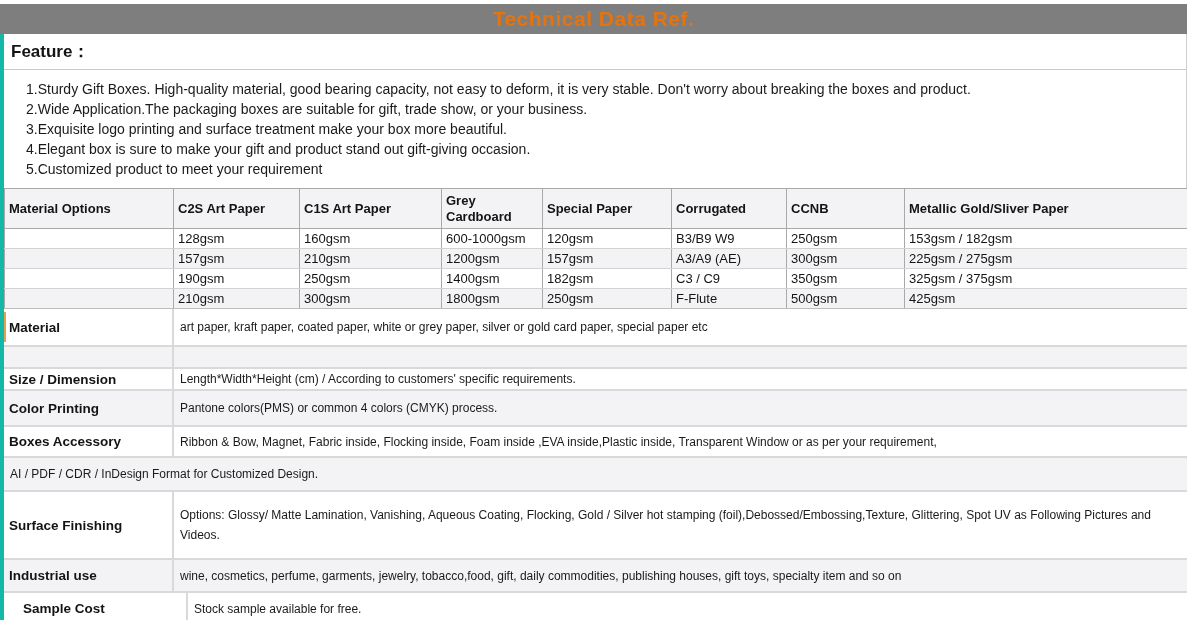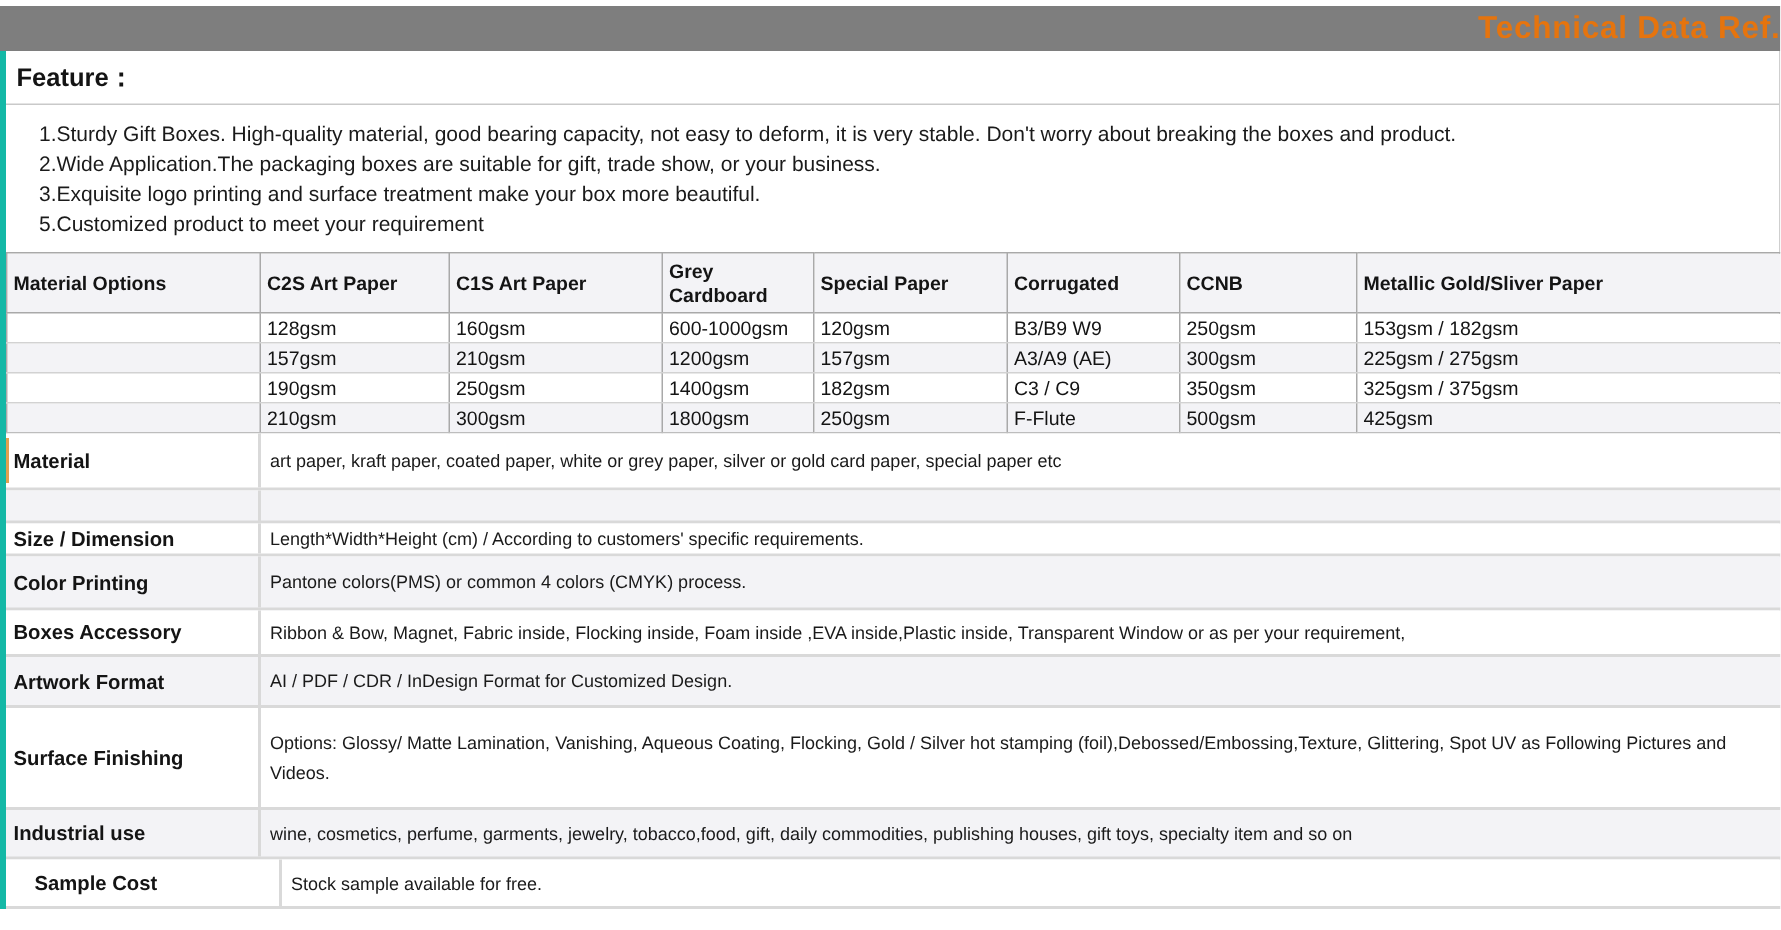--- a/index.html
+++ b/index.html
@@ -17,21 +17,21 @@
     background: #ffffff;
   }
   
   .title-bar {
     margin-top: 4px;
     width: 1187px;
     height: 30px;
     background: #7e7e7e;
     display: flex;
     align-items: center;
-    justify-content: flex-end;
+    justify-content: center;
   }
   .title-bar .title-text {
     font-size: 21px;
     font-weight: bold;
     color: #e5740e;
     letter-spacing: 0.5px;
   }
   
   .content {
     width: 1187px;
@@ -134,20 +134,21 @@
   </div>
 
   <div class="content">
 
     <div class="feature-heading">Feature：</div>
 
     <div class="feature-list">
         <div class="feature-item">1.Sturdy Gift Boxes. High-quality material, good bearing capacity, not easy to deform, it is very stable. Don't worry about breaking the boxes and product.</div>
         <div class="feature-item">2.Wide Application.The packaging boxes are suitable for gift, trade show, or your business.</div>
         <div class="feature-item">3.Exquisite logo printing and surface treatment make your box more beautiful.</div>
+        <div class="feature-item">4.Elegant box is sure to make your gift and product stand out gift-giving occasion.</div>
         <div class="feature-item">5.Customized product to meet your requirement</div>
       </div>
 
     <table class="materials">
       <colgroup>
           <col style="width: 169px;">
           <col style="width: 126px;">
           <col style="width: 142px;">
           <col style="width: 101px;">
           <col style="width: 129px;">
@@ -236,21 +237,20 @@
             <span>Pantone colors(PMS) or common 4 colors (CMYK) process.</span>
           </div>
         </div>
         <div class="spec-row" style="height: 31px;">
           <div class="spec-label">Boxes Accessory</div>
           <div class="spec-value">
             <span>Ribbon &amp; Bow, Magnet, Fabric inside, Flocking inside, Foam inside ,EVA inside,Plastic inside, Transparent Window or as per your requirement,</span>
           </div>
         </div>
         <div class="spec-row alt" style="height: 34px;">
-          <div class="spec-label">Artwork Format</div>
           <div class="spec-value">
             <span>AI / PDF / CDR / InDesign Format for Customized Design.</span>
           </div>
         </div>
         <div class="spec-row" style="height: 68px;">
           <div class="spec-label">Surface Finishing</div>
           <div class="spec-value">
             <span>Options: Glossy/ Matte Lamination, Vanishing, Aqueous Coating, Flocking, Gold / Silver hot stamping (foil),Debossed/Embossing,Texture, Glittering, Spot UV as Following Pictures and Videos.</span>
           </div>
         </div>

